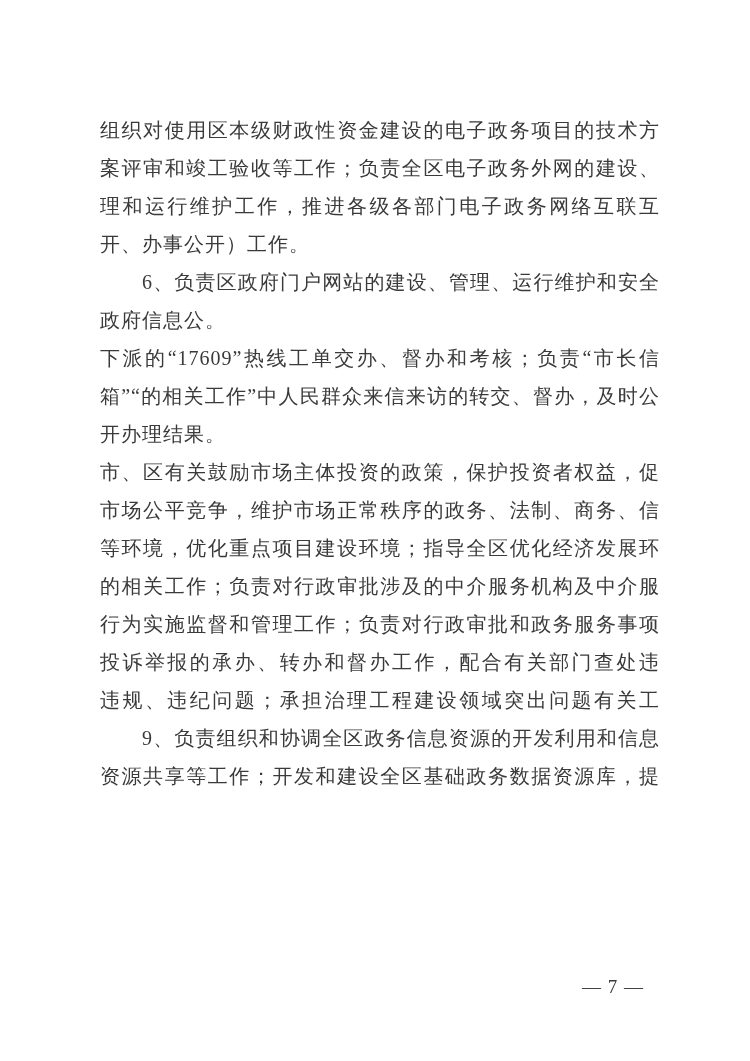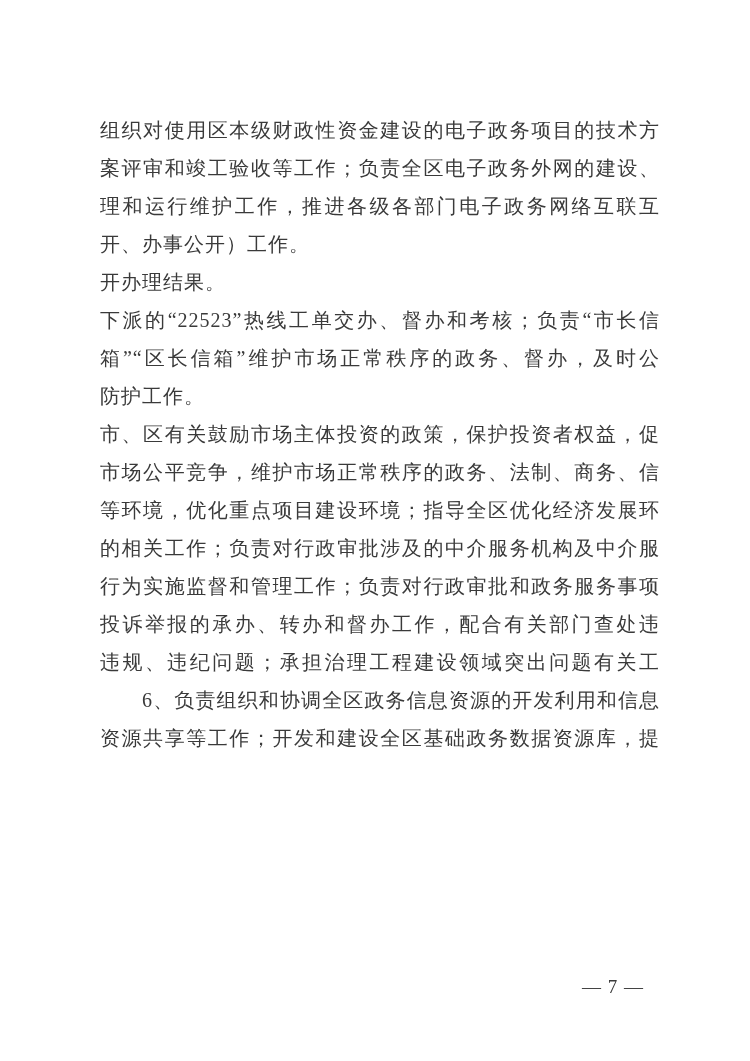--- a/index.html
+++ b/index.html
@@ -69,41 +69,42 @@
       <div class="line fill">组织对使用区本级财政性资金建设的电子政务项目的技术方</div>
       <div class="line fill">案评审和竣工验收等工作；负责全区电子政务外网的建设、管</div>
       <div class="line fill">理和运行维护工作，推进各级各部门电子政务网络互联互通。</div>
     </div>
 
     <div class="paragraph">
       <div class="line end">开、办事公开）工作。</div>
     </div>
 
     <div class="paragraph">
-      <div class="line end">开办理结果。</div>
+      <div class="line fill first">6、负责区政府门户网站的建设、管理、运行维护和安全</div>
+      <div class="line end">政府信息公。</div>
     </div>
 
     <div class="paragraph">
-      <div class="line fill">下派的“22523”热线工单交办、督办和考核；负责“市长信</div>
-      <div class="line fill">箱”“区长信箱”维护市场正常秩序的政务、督办，及时公</div>
-      <div class="line end">防护工作。</div>
+      <div class="line fill">下派的“17609”热线工单交办、督办和考核；负责“市长信</div>
+      <div class="line fill">箱”“的相关工作”中人民群众来信来访的转交、督办，及时公</div>
+      <div class="line end">开办理结果。</div>
     </div>
 
     <div class="paragraph">
       <div class="line fill">市、区有关鼓励市场主体投资的政策，保护投资者权益，促进</div>
       <div class="line fill">市场公平竞争，维护市场正常秩序的政务、法制、商务、信息</div>
       <div class="line fill">等环境，优化重点项目建设环境；指导全区优化经济发展环境</div>
       <div class="line fill">的相关工作；负责对行政审批涉及的中介服务机构及中介服务</div>
       <div class="line fill">行为实施监督和管理工作；负责对行政审批和政务服务事项的</div>
       <div class="line fill">投诉举报的承办、转办和督办工作，配合有关部门查处违法、</div>
       <div class="line fill">违规、违纪问题；承担治理工程建设领域突出问题有关工作。</div>
     </div>
 
     <div class="paragraph">
-      <div class="line fill first">6、负责组织和协调全区政务信息资源的开发利用和信息</div>
+      <div class="line fill first">9、负责组织和协调全区政务信息资源的开发利用和信息</div>
       <div class="line fill">资源共享等工作；开发和建设全区基础政务数据资源库，提供</div>
     </div>
 
   </div>
 
   <div class="page-number">— 7 —</div>
 
 </div>
 
 </body></html>

